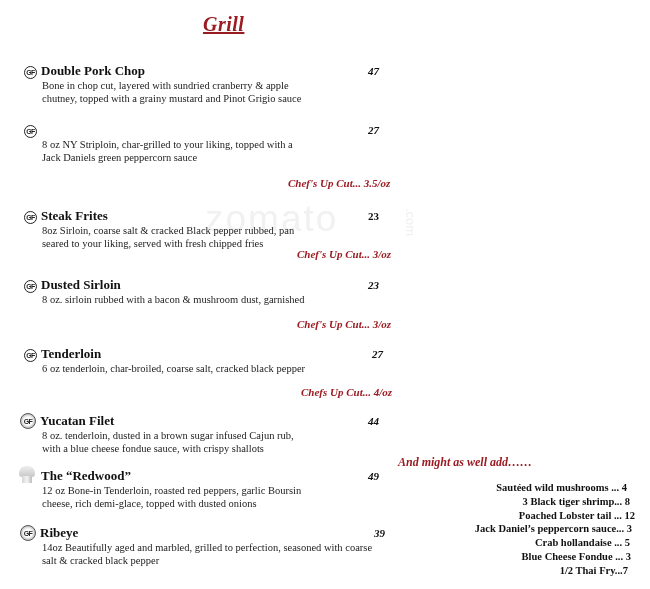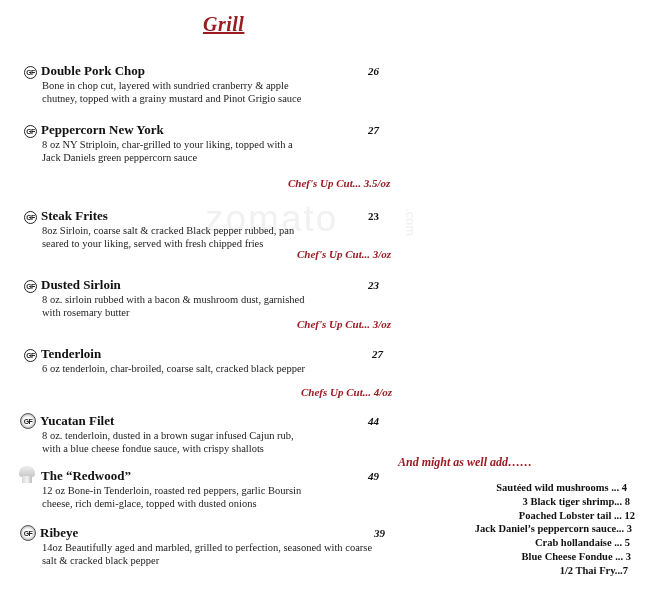--- a/index.html
+++ b/index.html
@@ -79,26 +79,25 @@
 <div class="watermark-com">.com</div>
 
 <div class="item" style="left:24px; top:63px;">
   <div class="item-head">
     <span class="gf-icon">GF</span>
     <span class="item-name">Double Pork Chop</span>
   </div>
   <div class="item-desc">Bone in chop cut, layered with sundried cranberry &amp; apple</div>
   <div class="item-desc">chutney, topped with a grainy mustard and Pinot Grigio sauce</div>
 </div>
-<div class="price" style="left:368px; top:65px;">26</div>
+<div class="price" style="left:368px; top:65px;">47</div>
 
 <div class="item" style="left:24px; top:122px;">
   <div class="item-head">
     <span class="gf-icon">GF</span>
-    <span class="item-name">Peppercorn New York</span>
   </div>
   <div class="item-desc">8 oz NY Striploin, char-grilled to your liking, topped with a</div>
   <div class="item-desc">Jack Daniels green peppercorn sauce</div>
 </div>
 <div class="price" style="left:368px; top:124px;">27</div>
 <div class="upcut" style="left:288px; top:177px;">Chef's Up Cut... 3.5/oz</div>
 
 <div class="item" style="left:24px; top:208px;">
   <div class="item-head">
     <span class="gf-icon">GF</span>
@@ -109,21 +108,20 @@
 </div>
 <div class="price upright" style="left:368px; top:210px;">23</div>
 <div class="upcut" style="left:297px; top:248px;">Chef's Up Cut... 3/oz</div>
 
 <div class="item" style="left:24px; top:277px;">
   <div class="item-head">
     <span class="gf-icon">GF</span>
     <span class="item-name">Dusted Sirloin</span>
   </div>
   <div class="item-desc">8 oz. sirloin rubbed with a bacon &amp; mushroom dust, garnished</div>
-  <div class="item-desc">with rosemary butter</div>
 </div>
 <div class="price" style="left:368px; top:279px;">23</div>
 <div class="upcut" style="left:297px; top:318px;">Chef's Up Cut... 3/oz</div>
 
 <div class="item" style="left:24px; top:346px;">
   <div class="item-head">
     <span class="gf-icon">GF</span>
     <span class="item-name">Tenderloin</span>
   </div>
   <div class="item-desc">6 oz  tenderloin, char-broiled, coarse salt, cracked black pepper</div>

